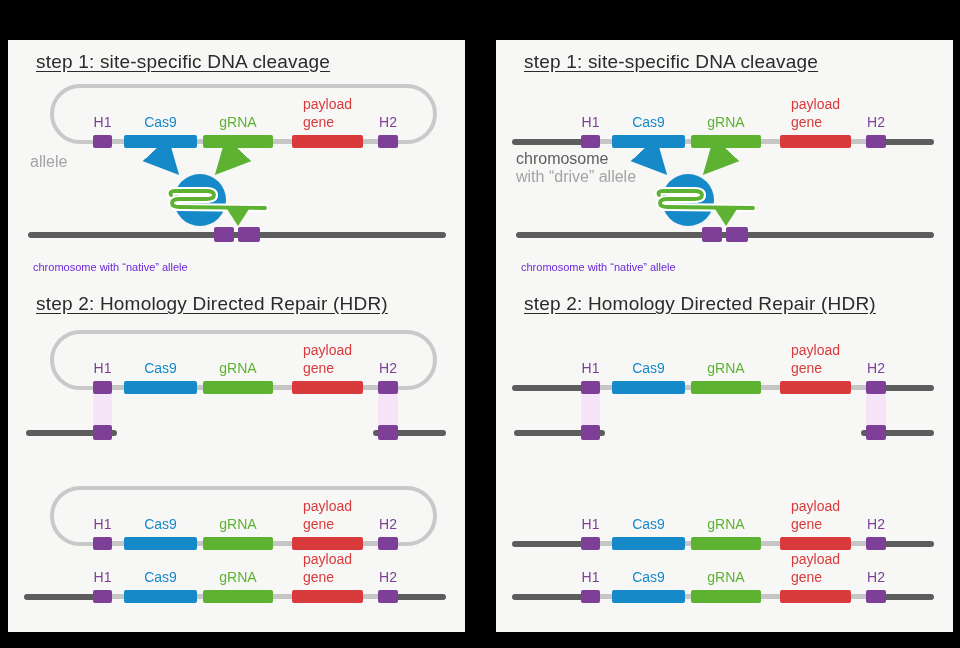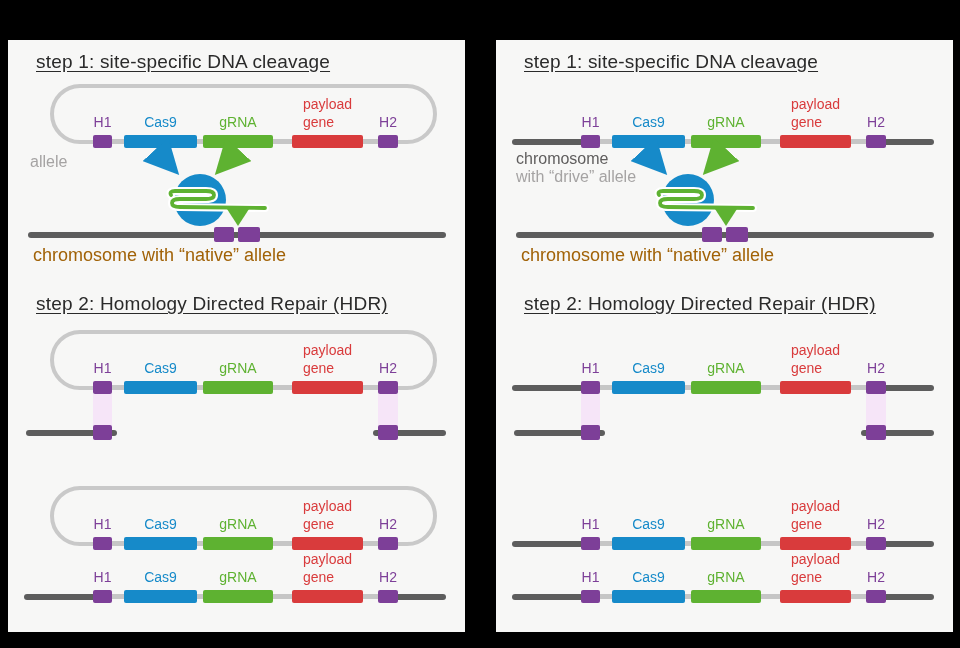--- a/index.html
+++ b/index.html
@@ -4,21 +4,21 @@
 <style>
   * { margin:0; padding:0; box-sizing:border-box; }
   html,body { width:960px; height:648px; }
   body { background:#000; position:relative; font-family:"Liberation Sans", sans-serif; overflow:hidden; }
   .panel { position:absolute; top:40px; width:457px; height:592px; background:#f7f7f6; }
   .title { position:absolute; left:28px; font-size:19px; color:#2a2a2a;
            text-decoration:underline; text-underline-offset:3px; white-space:nowrap; letter-spacing:.2px; }
   .construct-label { position:absolute; font-size:16px; line-height:18px; white-space:nowrap; }
   .muted { color:#a5a3a3; }
   .darkgray { color:#5f5d5d; }
-  .caption { position:absolute; font-size:18px; color:#a16207; white-space:nowrap; }
+  .caption { position:absolute; font-size:11px; color:#6d28d9; white-space:nowrap;margin-top:16px; }
   .gene-label { position:absolute; transform:translateX(-50%); text-align:left;
                 font-size:14px; line-height:18px; white-space:nowrap; }
   svg.overlay { position:absolute; left:0; top:0; pointer-events:none; }
 </style>
 </head>
 <body>
 
 <div class="panel" id="panel-left" style="left:8px;">
   <div class="title" style="top:11px;">step 1: site-specific DNA cleavage</div>
   <div class="title" style="top:253px;">step 2: Homology Directed Repair (HDR)</div>

